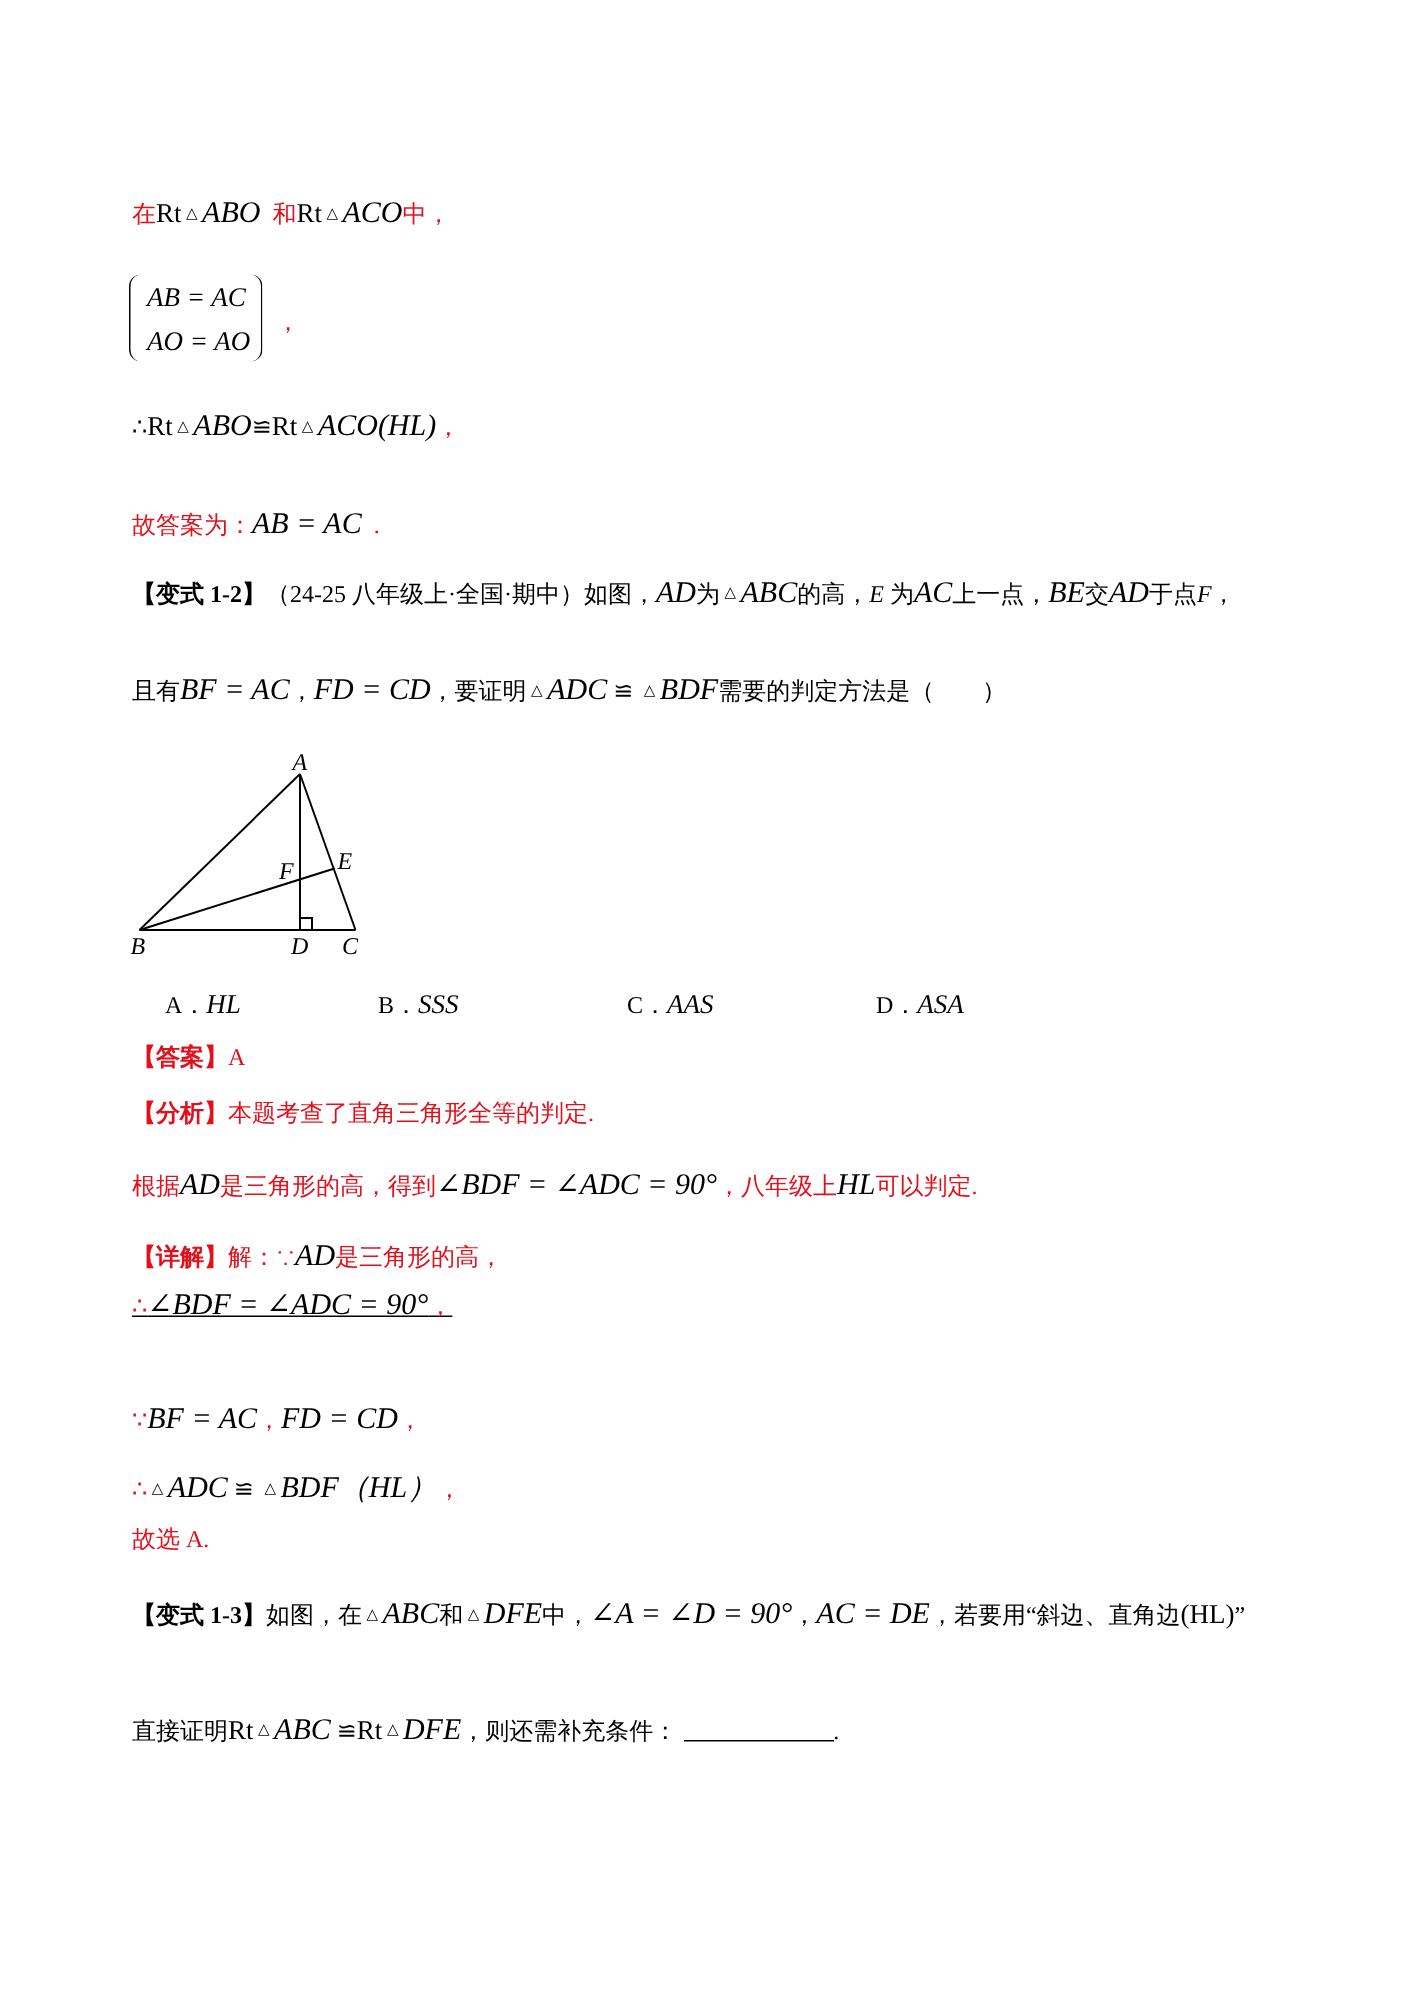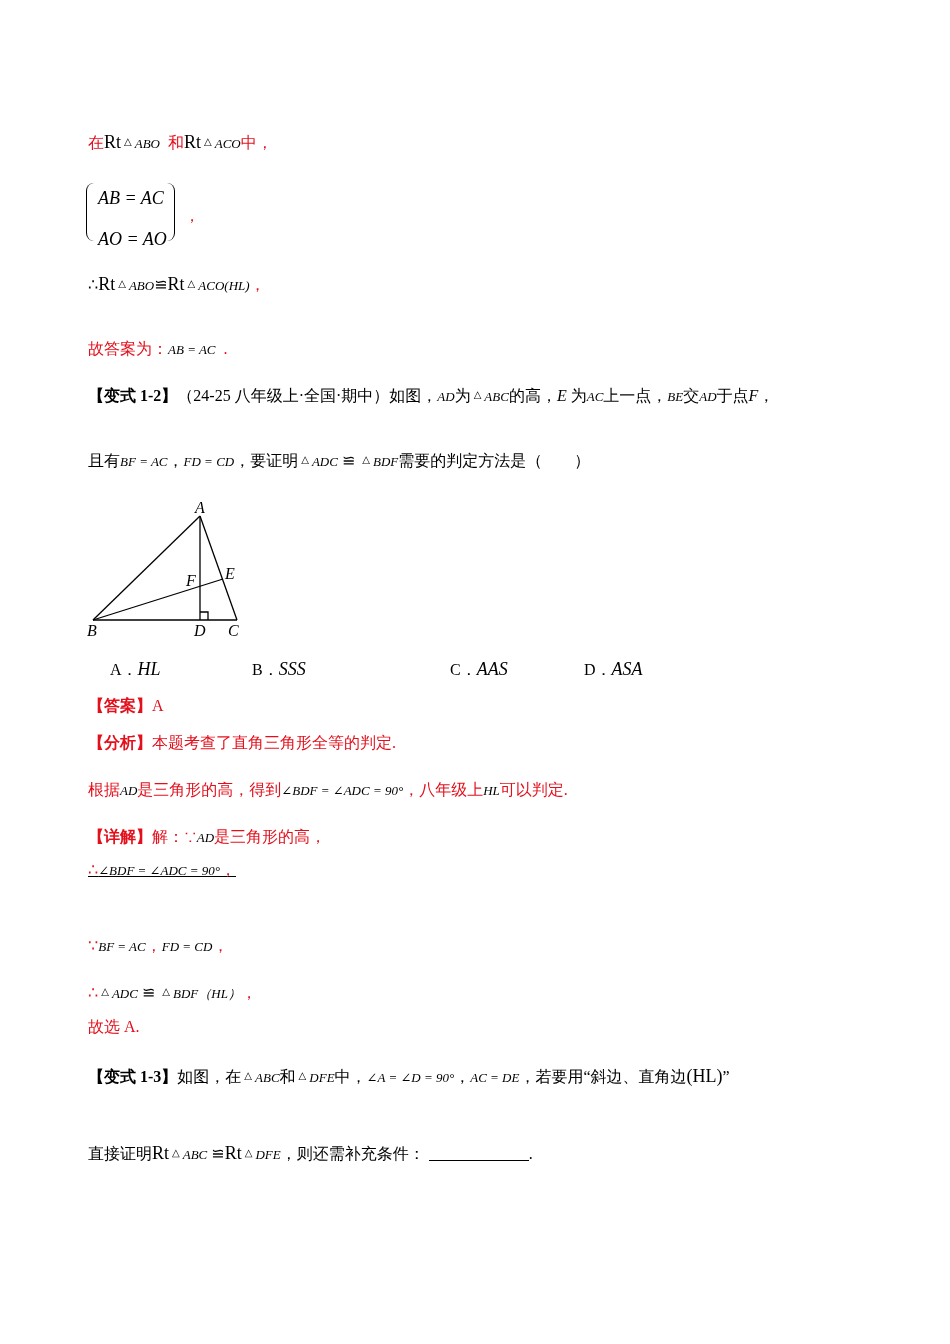--- a/index.html
+++ b/index.html
@@ -1,21 +1,21 @@
 <!DOCTYPE html>
 <html><head>
 <meta charset="utf-8">
 <style>
   html, body { margin:0; padding:0; background:#ffffff; }
   body { width:950px; height:1344px; position:relative; overflow:hidden;
          font-family:"Liberation Serif","DejaVu Serif",serif; color:#000; }
   .line { position:absolute; left:88px; white-space:nowrap; font-size:16px; line-height:24px; }
   .red { color:#e3101c; }
   .blk { color:#000; }
-  .m { font-style:italic; font-size:13px; }
+  .m { font-style:italic; font-size:20px; }
   .rm { font-size:18px; }
   .tri { font-size:10px; vertical-align:3px; margin:0 3px; font-style:normal; }
   .sys { position:absolute; left:86px; top:183px; width:100px; height:62px; }
   .sys .brace-l { position:absolute; left:0; top:0; width:8px; height:58px; border-left:1.3px solid #000; border-radius:8px 0 0 8px; }
   .sys .brace-r { position:absolute; left:80px; top:0; width:8px; height:58px; border-right:1.3px solid #000; border-radius:0 8px 8px 0; }
   .sys .row { position:absolute; left:12px; font-style:italic; font-size:18px; white-space:nowrap; }
   .opt { position:absolute; top:659px; font-size:16px; white-space:nowrap; }
   .opt .m { font-size:18px; }
   .blank { display:inline-block; width:100px; border-bottom:1px solid #000; height:16px; vertical-align:-2px; margin-left:4px; }
   svg text { font-family:"Liberation Serif","DejaVu Serif",serif; font-style:italic; font-size:16px; }
@@ -23,21 +23,21 @@
 </head>
 <body>
 
 <div class="line red" style="top:130px;">
   <span>在</span><span class="rm blk">Rt</span><span class="tri blk">△</span><span class="m blk">ABO</span>&nbsp; <span>和</span><span class="rm blk">Rt</span><span class="tri blk">△</span><span class="m blk">ACO</span><span>中，</span>
 </div>
 
 <div class="sys">
   <div class="brace-l"></div>
   <div class="row" style="top:5px;">AB = AC</div>
-  <div class="row" style="top:34px;margin-top:12px;">AO = AO</div>
+  <div class="row" style="top:34px;">AO = AO</div>
   <div class="brace-r"></div>
 </div>
 <div class="line red" style="top:204px; left:184px;">，</div>
 
 <div class="line" style="top:272px;">
   <span>∴</span><span class="rm">Rt</span><span class="tri">△</span><span class="m">ABO</span><span>≌</span><span class="rm">Rt</span><span class="tri">△</span><span class="m">ACO</span><span class="m">(HL)</span><span class="red">，</span>
 </div>
 
 <div class="line red" style="top:337px;">
   <span>故答案为：</span><span class="m blk">AB = AC</span>&nbsp;&nbsp;<span>.</span>
@@ -63,21 +63,21 @@
   <text x="115" y="18">A</text>
   <text x="7" y="141">B</text>
   <text x="114" y="141">D</text>
   <text x="148" y="141">C</text>
   <text x="145" y="84">E</text>
   <text x="106" y="91">F</text>
 </svg>
 
 <div class="opt" style="left:110px;text-align:center;"><span>A．</span><span class="m">HL</span></div>
 <div class="opt" style="left:252px;"><span>B．</span><span class="m">SSS</span></div>
-<div class="opt" style="left:418px;margin-left:32px;"><span>C．</span><span class="m">AAS</span></div>
+<div class="opt" style="left:418px;"><span>C．</span><span class="m">AAS</span></div>
 <div class="opt" style="left:584px;"><span>D．</span><span class="m">ASA</span></div>
 
 <div class="line red" style="top:694px;">
   <b>【答案】</b><span>A</span>
 </div>
 
 <div class="line red" style="top:731px;">
   <b>【分析】</b><span>本题考查了直角三角形全等的判定.</span>
 </div>
 

